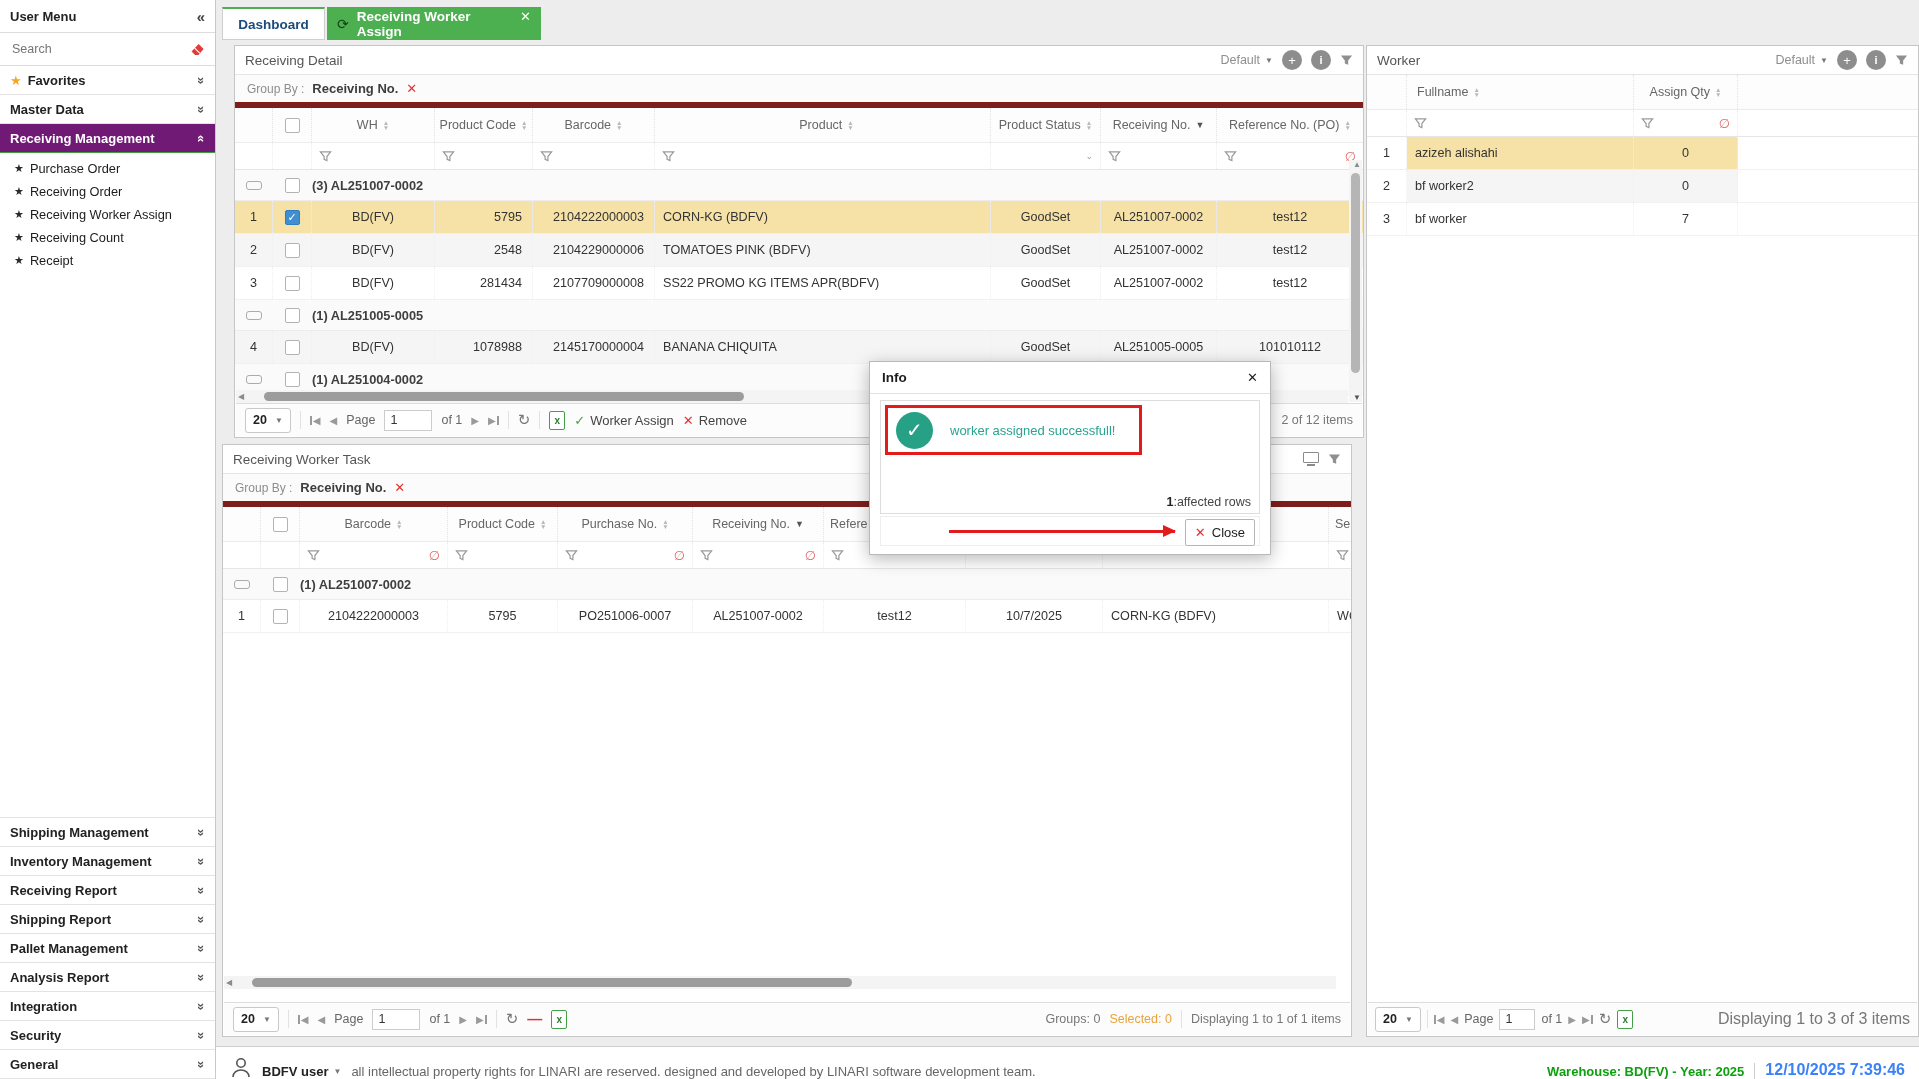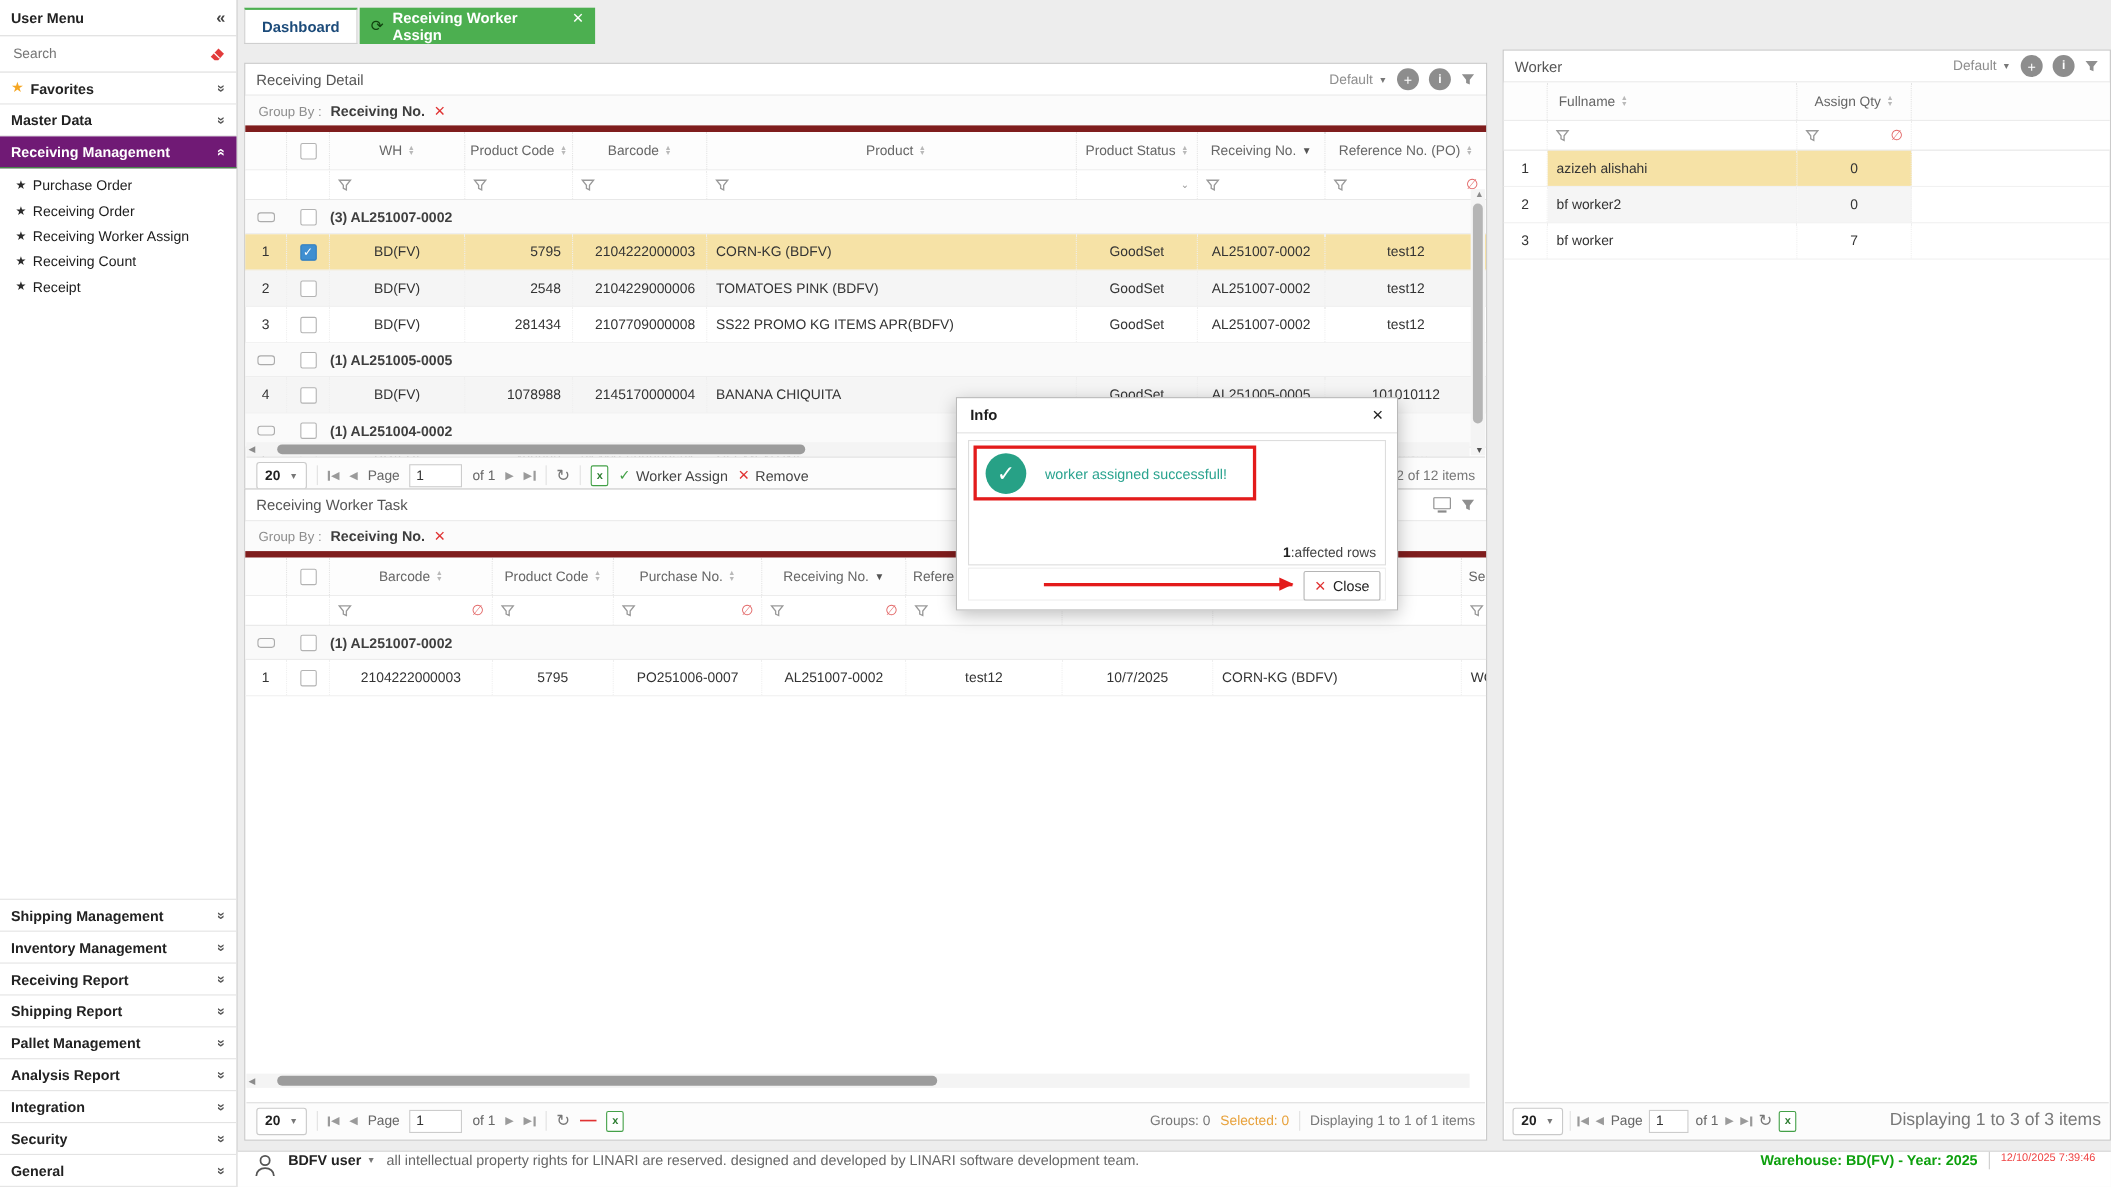--- a/index.html
+++ b/index.html
@@ -21,21 +21,21 @@
   .sb-bottom{margin-top:auto;}
   .eraser{width:15px;height:13px;}
   
   .tab{position:absolute;top:7px;height:33px;display:flex;align-items:center;justify-content:center;box-sizing:border-box;cursor:pointer;}
   #tab-dash{left:222px;width:103px;background:#fff;border:1px solid #cfcfcf;border-top:2px solid #4caf50;color:#1c4b7a;font-weight:bold;font-size:13.5px;}
   #tab-active{left:327px;width:214px;background:#4caf50;color:#fff;font-size:13.5px;justify-content:flex-start;padding:0 10px;gap:8px;}
   #tab-active .sync{color:#11420f;font-size:14px;}
   #tab-active .tx{color:#fff;font-weight:bold;font-size:13px;margin-left:auto;align-self:flex-start;margin-top:2px;}
   
   .panel{position:absolute;background:#fff;border:1px solid #c6c6c6;box-sizing:border-box;}
-  #p-detail{left:222px;top:45px;width:1130px;height:393px;margin-top:12px;}
+  #p-detail{left:234px;top:45px;width:1130px;height:393px;}
   #p-task{left:222px;top:444px;width:1130px;height:593px;}
   #p-worker{left:1366px;top:45px;width:553px;height:992px;}
   .ptitle{height:28px;display:flex;align-items:center;padding:0 10px;border-bottom:1px solid #e4e4e4;color:#555;font-size:13.5px;}
   .ptools{margin-left:auto;display:flex;align-items:center;gap:9px;}
   .viewsel{display:flex;align-items:center;gap:5px;color:#8e8e8e;font-size:12.5px;cursor:pointer;}
   .caret{font-size:8px;color:#777;}
   .cbtn{width:20px;height:20px;border-radius:50%;background:#8d8d8d;color:#fff;display:flex;align-items:center;justify-content:center;font-size:13px;cursor:pointer;}
   .cbtn.i{font-size:11px;font-weight:bold;}
   .groupby{height:27px;display:flex;align-items:center;gap:8px;padding:0 12px;background:#fbfbfb;border-bottom:6px solid #7f1d1d;font-size:12px;color:#8d8d8d;}
   .gbv{color:#3d3d3d;font-weight:bold;font-size:13px;}
@@ -97,26 +97,26 @@
   .redbox{position:absolute;left:4px;top:4px;width:257px;height:50px;border:3px solid #e31b1b;display:flex;align-items:center;gap:17px;padding:0 8px;box-sizing:border-box;}
   .okcirc{width:37px;height:37px;border-radius:50%;background:#27a186;color:#fff;font-size:20px;font-weight:bold;display:flex;align-items:center;justify-content:center;}
   .msg{color:#2aa38f;font-size:13px;}
   .affected{position:absolute;right:8px;bottom:4px;font-size:12.5px;color:#444;}
   .affected b{color:#222;}
   .mfoot{position:absolute;left:10px;right:10px;bottom:8px;height:30px;border:1px solid #eee;box-sizing:border-box;}
   .closebtn{position:absolute;right:4px;top:2px;height:25px;border:1px solid #b5b5b5;border-radius:2px;background:#fff;display:flex;align-items:center;gap:6px;padding:0 9px;font-size:13px;color:#222;cursor:pointer;}
   .ann-arrow{position:absolute;right:84px;top:13px;width:226px;height:3px;background:#e31b1b;}
   .ann-arrow:after{content:"";position:absolute;right:-1px;top:-5px;border-left:13px solid #e31b1b;border-top:6.5px solid transparent;border-bottom:6.5px solid transparent;}
   
-  #footer{position:absolute;left:216px;right:0;bottom:0;height:33px;background:#fff;border-top:1px solid #cfcfcf;display:flex;align-items:flex-start;gap:10px;padding:0 14px;box-sizing:border-box;}
+  #footer{position:absolute;left:216px;right:0;bottom:0;height:33px;background:#fff;border-top:1px solid #cfcfcf;display:flex;align-items:flex-end;gap:10px;padding:0 14px;box-sizing:border-box;}
   .fuser{font-weight:bold;color:#222;font-size:13px;display:flex;align-items:center;gap:5px;cursor:pointer;}
   .fcopy{color:#666;font-size:13px;}
   .fwh{margin-left:auto;color:#0da00d;font-weight:bold;font-size:13px;}
   .fsep{width:1px;height:16px;background:#ccc;}
-  .fdate{color:#ef4444;font-size:10px;}
+  .fdate{color:#3b82f6;font-size:16px;font-weight:bold;}
 </style>
 </head>
 <body>
 
 <div id="app">
 
   <div id="sidebar">
     <div class="sb-head">
       <span>User Menu</span>
       <span class="chev">«</span>

